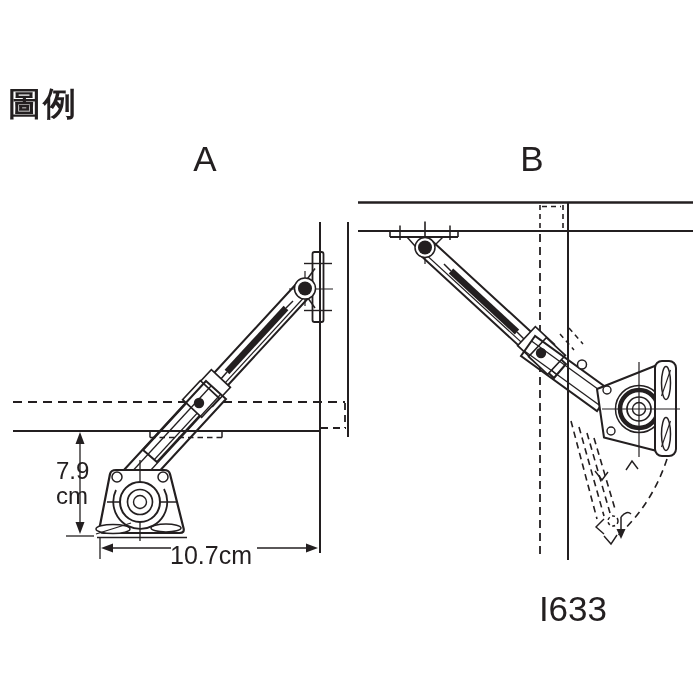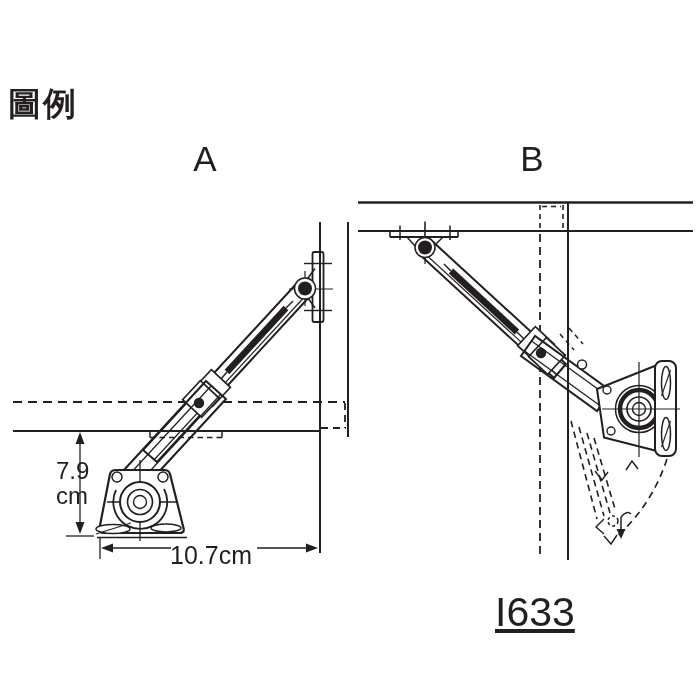--- a/index.html
+++ b/index.html
@@ -6,21 +6,21 @@
   #stage{position:relative;width:700px;height:700px;background:#ffffff;overflow:hidden;
          font-family:"Liberation Sans", sans-serif;color:#231f20;}
   #lineart{position:absolute;left:0;top:0;}
   .txt{position:absolute;color:#231f20;}
   .legend-title{left:8px;top:82px;font-size:33px;letter-spacing:2px;font-weight:700;}
   .label-a{left:185px;top:139px;width:40px;text-align:center;font-size:35px;}
   .label-b{left:512px;top:139px;width:40px;text-align:center;font-size:35px;}
   .dim-h{left:56px;top:458px;width:44px;text-align:left;font-size:24px;line-height:25px;}
   .dim-w{left:170px;top:533px;width:88px;font-size:25px;margin-top:8px;}
   .model-a{left:110px;top:589px;width:115px;text-align:center;font-size:33px;}
-  .model-b{left:495px;top:589px;width:112px;text-align:left;font-size:41px;text-decoration:underline;}
+  .model-b{left:495px;top:589px;width:112px;text-align:right;font-size:35px;}
 </style>
 </head>
 <body>
 
 <div id="stage">
 
   <svg id="lineart" width="700" height="700" viewBox="0 0 700 700" stroke="#231f20" fill="none" stroke-linecap="butt">
 
     <g>
 

